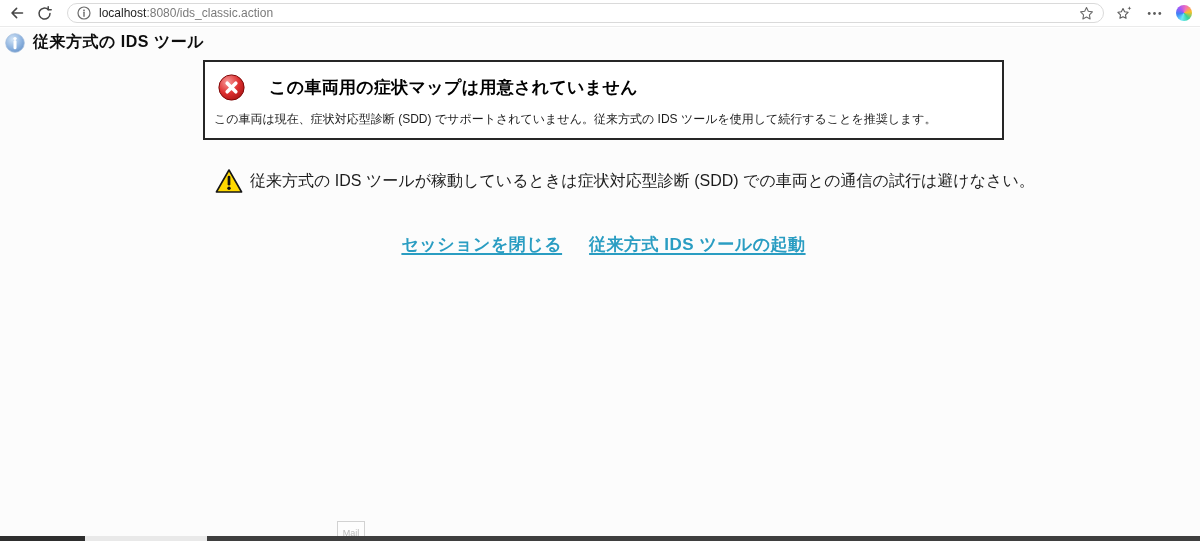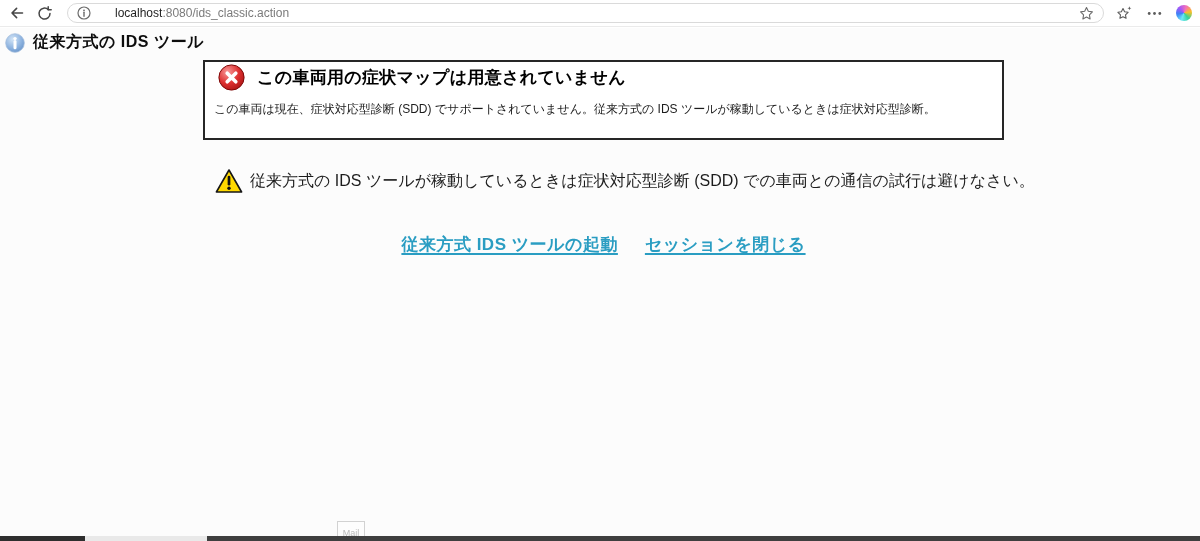--- a/index.html
+++ b/index.html
@@ -31,21 +31,21 @@
     border:1px solid #dadada;
     border-radius:11px;
     background:#ffffff;
     display:flex; align-items:center;
     padding:0 9px;
     min-width:0;
   }
   .address-bar .url-text {
     flex:1 1 auto;
     font-size:12px;
-    margin-left:24px;
+    margin-left:8px;
     white-space:nowrap; overflow:hidden;
   }
   .url-host { color:#1f1f1f; }
   .url-rest { color:#7a7a7a; }
   .toolbar-right { display:flex; align-items:center; gap:14px; flex:0 0 auto; margin-left:3px; }
   .copilot-icon {
     width:16px; height:16px; border-radius:50%;
     background:conic-gradient(from 200deg, #6ee7f7, #3b82f6, #a855f7, #f472b6, #fbbf24, #34d399, #6ee7f7);
     flex:0 0 auto;
   }
@@ -64,22 +64,22 @@
     letter-spacing:0.5px;
   }
 
   .error-box {
     position:absolute; left:203px; top:32px;
     width:801px; height:80px;
     border:2px solid #262626;
     background:#ffffff;
   }
   .error-title-row {
-    display:flex; align-items:center; gap:12px;
-    margin:2px 0 0 13px;
+    display:flex; align-items:center; gap:24px;
+    margin:12px 0 0 13px;
   }
   .error-title { font-size:17px; font-weight:bold; color:#000000; letter-spacing:0.3px; }
   .error-body {
     margin:10px 12px 0 9px;
     font-size:12px; color:#1c1c1c;
   }
 
   .warning-row {
     position:absolute; left:215px; top:140px;
     display:flex; align-items:center; gap:7px;
@@ -189,35 +189,35 @@
             <stop offset="0" stop-color="#f89a9a"></stop>
             <stop offset="0.5" stop-color="#dd3030"></stop>
             <stop offset="1" stop-color="#9e0c0c"></stop>
           </radialGradient>
         </defs>
         <circle cx="13.5" cy="13.5" r="12.6" fill="url(#errGrad)" stroke="#7e0909" stroke-width="1"></circle>
         <path d="M9.2 9.2 L17.8 17.8 M17.8 9.2 L9.2 17.8" stroke="#ffffff" stroke-width="3.6" stroke-linecap="round"></path>
       </svg>
       <span class="error-title">この車両用の症状マップは用意されていません</span>
     </div>
-    <div class="error-body">この車両は現在、症状対応型診断 (SDD) でサポートされていません。従来方式の IDS ツールが稼動しているときは症状対応型診断。</div>
+    <div class="error-body">この車両は現在、症状対応型診断 (SDD) でサポートされていません。従来方式の IDS ツールを使用して続行することを推奨します。</div>
   </div>
 
   <div class="warning-row">
     <svg width="28" height="26" viewBox="0 0 28 26">
       <path d="M14 2 L26.6 24 H1.4 Z" fill="#ffd900" stroke="#161616" stroke-width="1.6" stroke-linejoin="round"></path>
       <path d="M14 9 v7.2" stroke="#111111" stroke-width="2.7" stroke-linecap="round"></path>
       <circle cx="14" cy="20.3" r="1.7" fill="#111111"></circle>
     </svg>
     <span class="warning-text">従来方式の IDS ツールが稼動しているときは症状対応型診断 (SDD) での車両との通信の試行は避けなさい。</span>
   </div>
 
   <div class="links-row">
+    <a class="action-link" style="color:#2a9dc2">セッションを閉じる</a>
     <a class="action-link" style="color:#2a9dc2">従来方式 IDS ツールの起動</a>
-    <a class="action-link" style="color:#2a9dc2">セッションを閉じる</a>
   </div>
 
 </div>
 
 <div class="mail-tooltip">Mail</div>
 <div class="taskbar">
   <div class="taskbar-seg-dark"></div>
   <div class="taskbar-seg-light"></div>
 </div>
 

